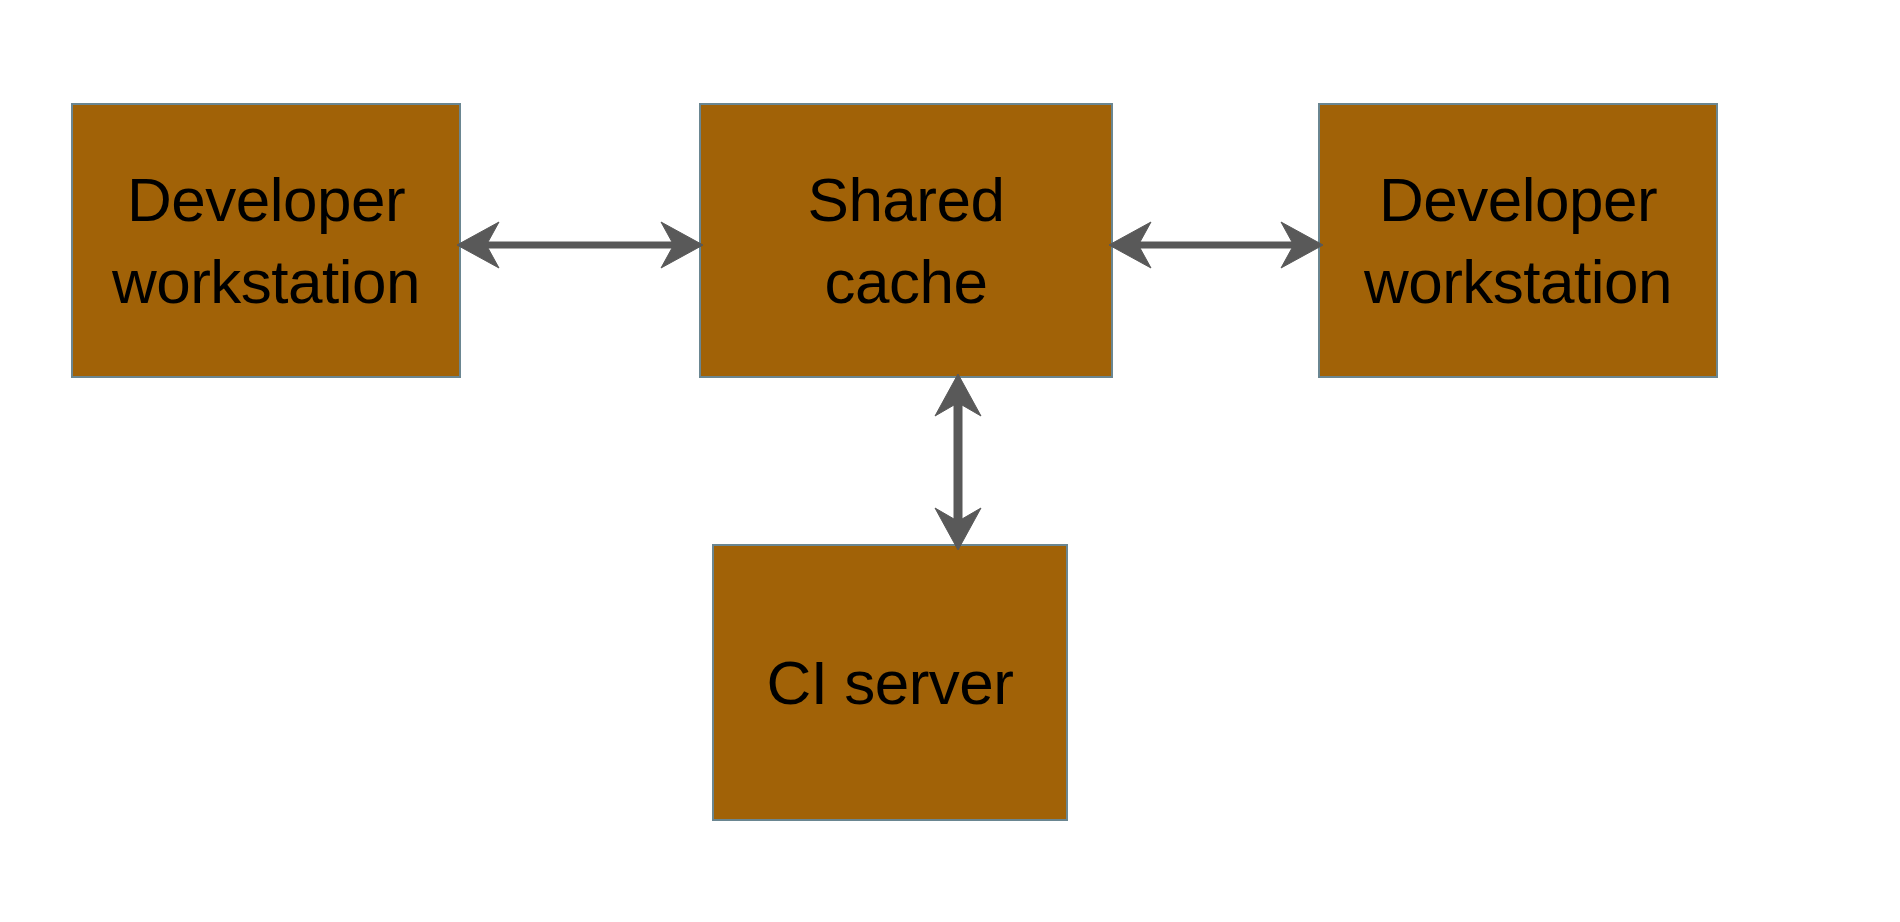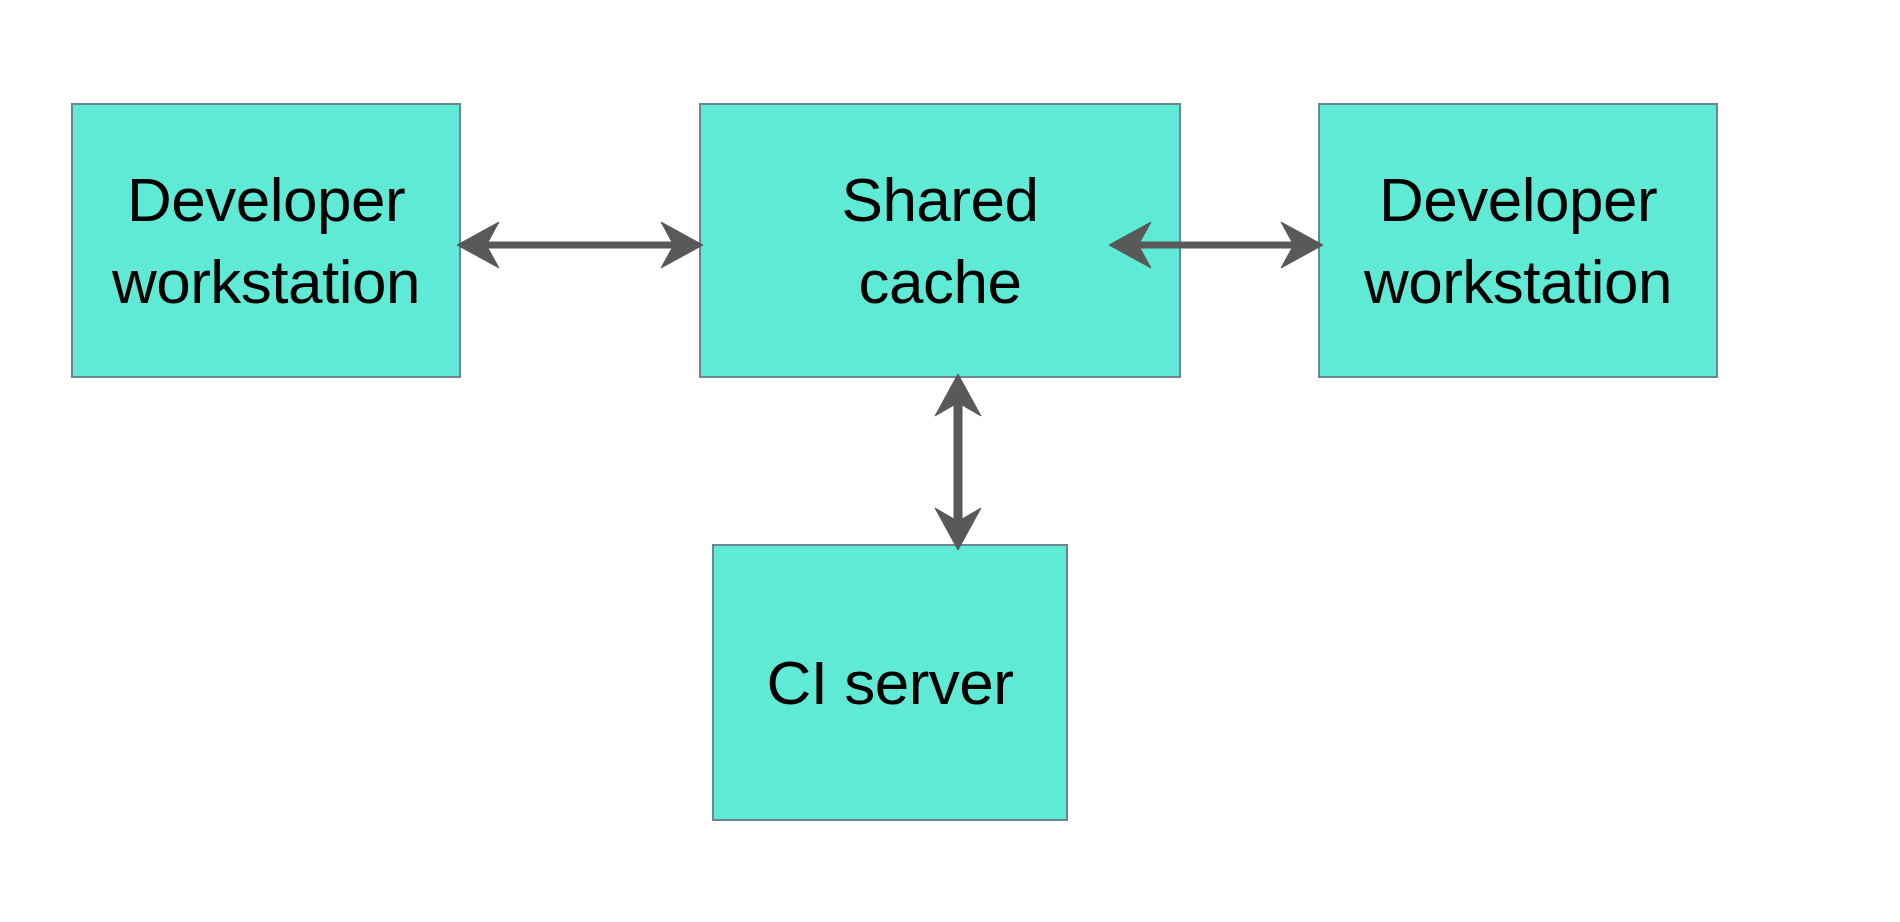--- a/index.html
+++ b/index.html
@@ -15,39 +15,39 @@
   }
   #canvas {
     position: relative;
     width: 1900px;
     height: 922px;
     background: #ffffff;
   }
   .node {
     position: absolute;
     box-sizing: border-box;
-    background: #5eead4;
+    background: #a16207;
     border: 2px solid #6a8691;
     display: flex;
     align-items: center;
     justify-content: center;
     text-align: center;
   }
   .node-label {
     color: #000000;
     font-family: "Liberation Sans", sans-serif;
     font-size: 62px;
     line-height: 1.32;
     letter-spacing: -0.5px;
     font-weight: 400;
     white-space: pre-line;
     padding: 0 6px;
   }
   #node-dev-left  { left: 71px;   top: 103px; width: 390px; height: 275px; }
-  #node-cache     { left: 699px;  top: 103px; width: 482px; height: 275px; }
+  #node-cache     { left: 699px;  top: 103px; width: 414px; height: 275px; }
   #node-dev-right { left: 1318px; top: 103px; width: 400px; height: 275px; }
   #node-ci        { left: 712px;  top: 544px; width: 356px; height: 277px; }
 
   .edge {
     position: absolute;
     overflow: visible;
   }
   #edge-left-cache  { left: 455px;  top: 215px; width: 250px; height: 60px; }
   #edge-cache-right { left: 1107px; top: 215px; width: 218px; height: 60px; }
   #edge-cache-ci    { left: 928px;  top: 372px; width: 60px;  height: 180px; }

